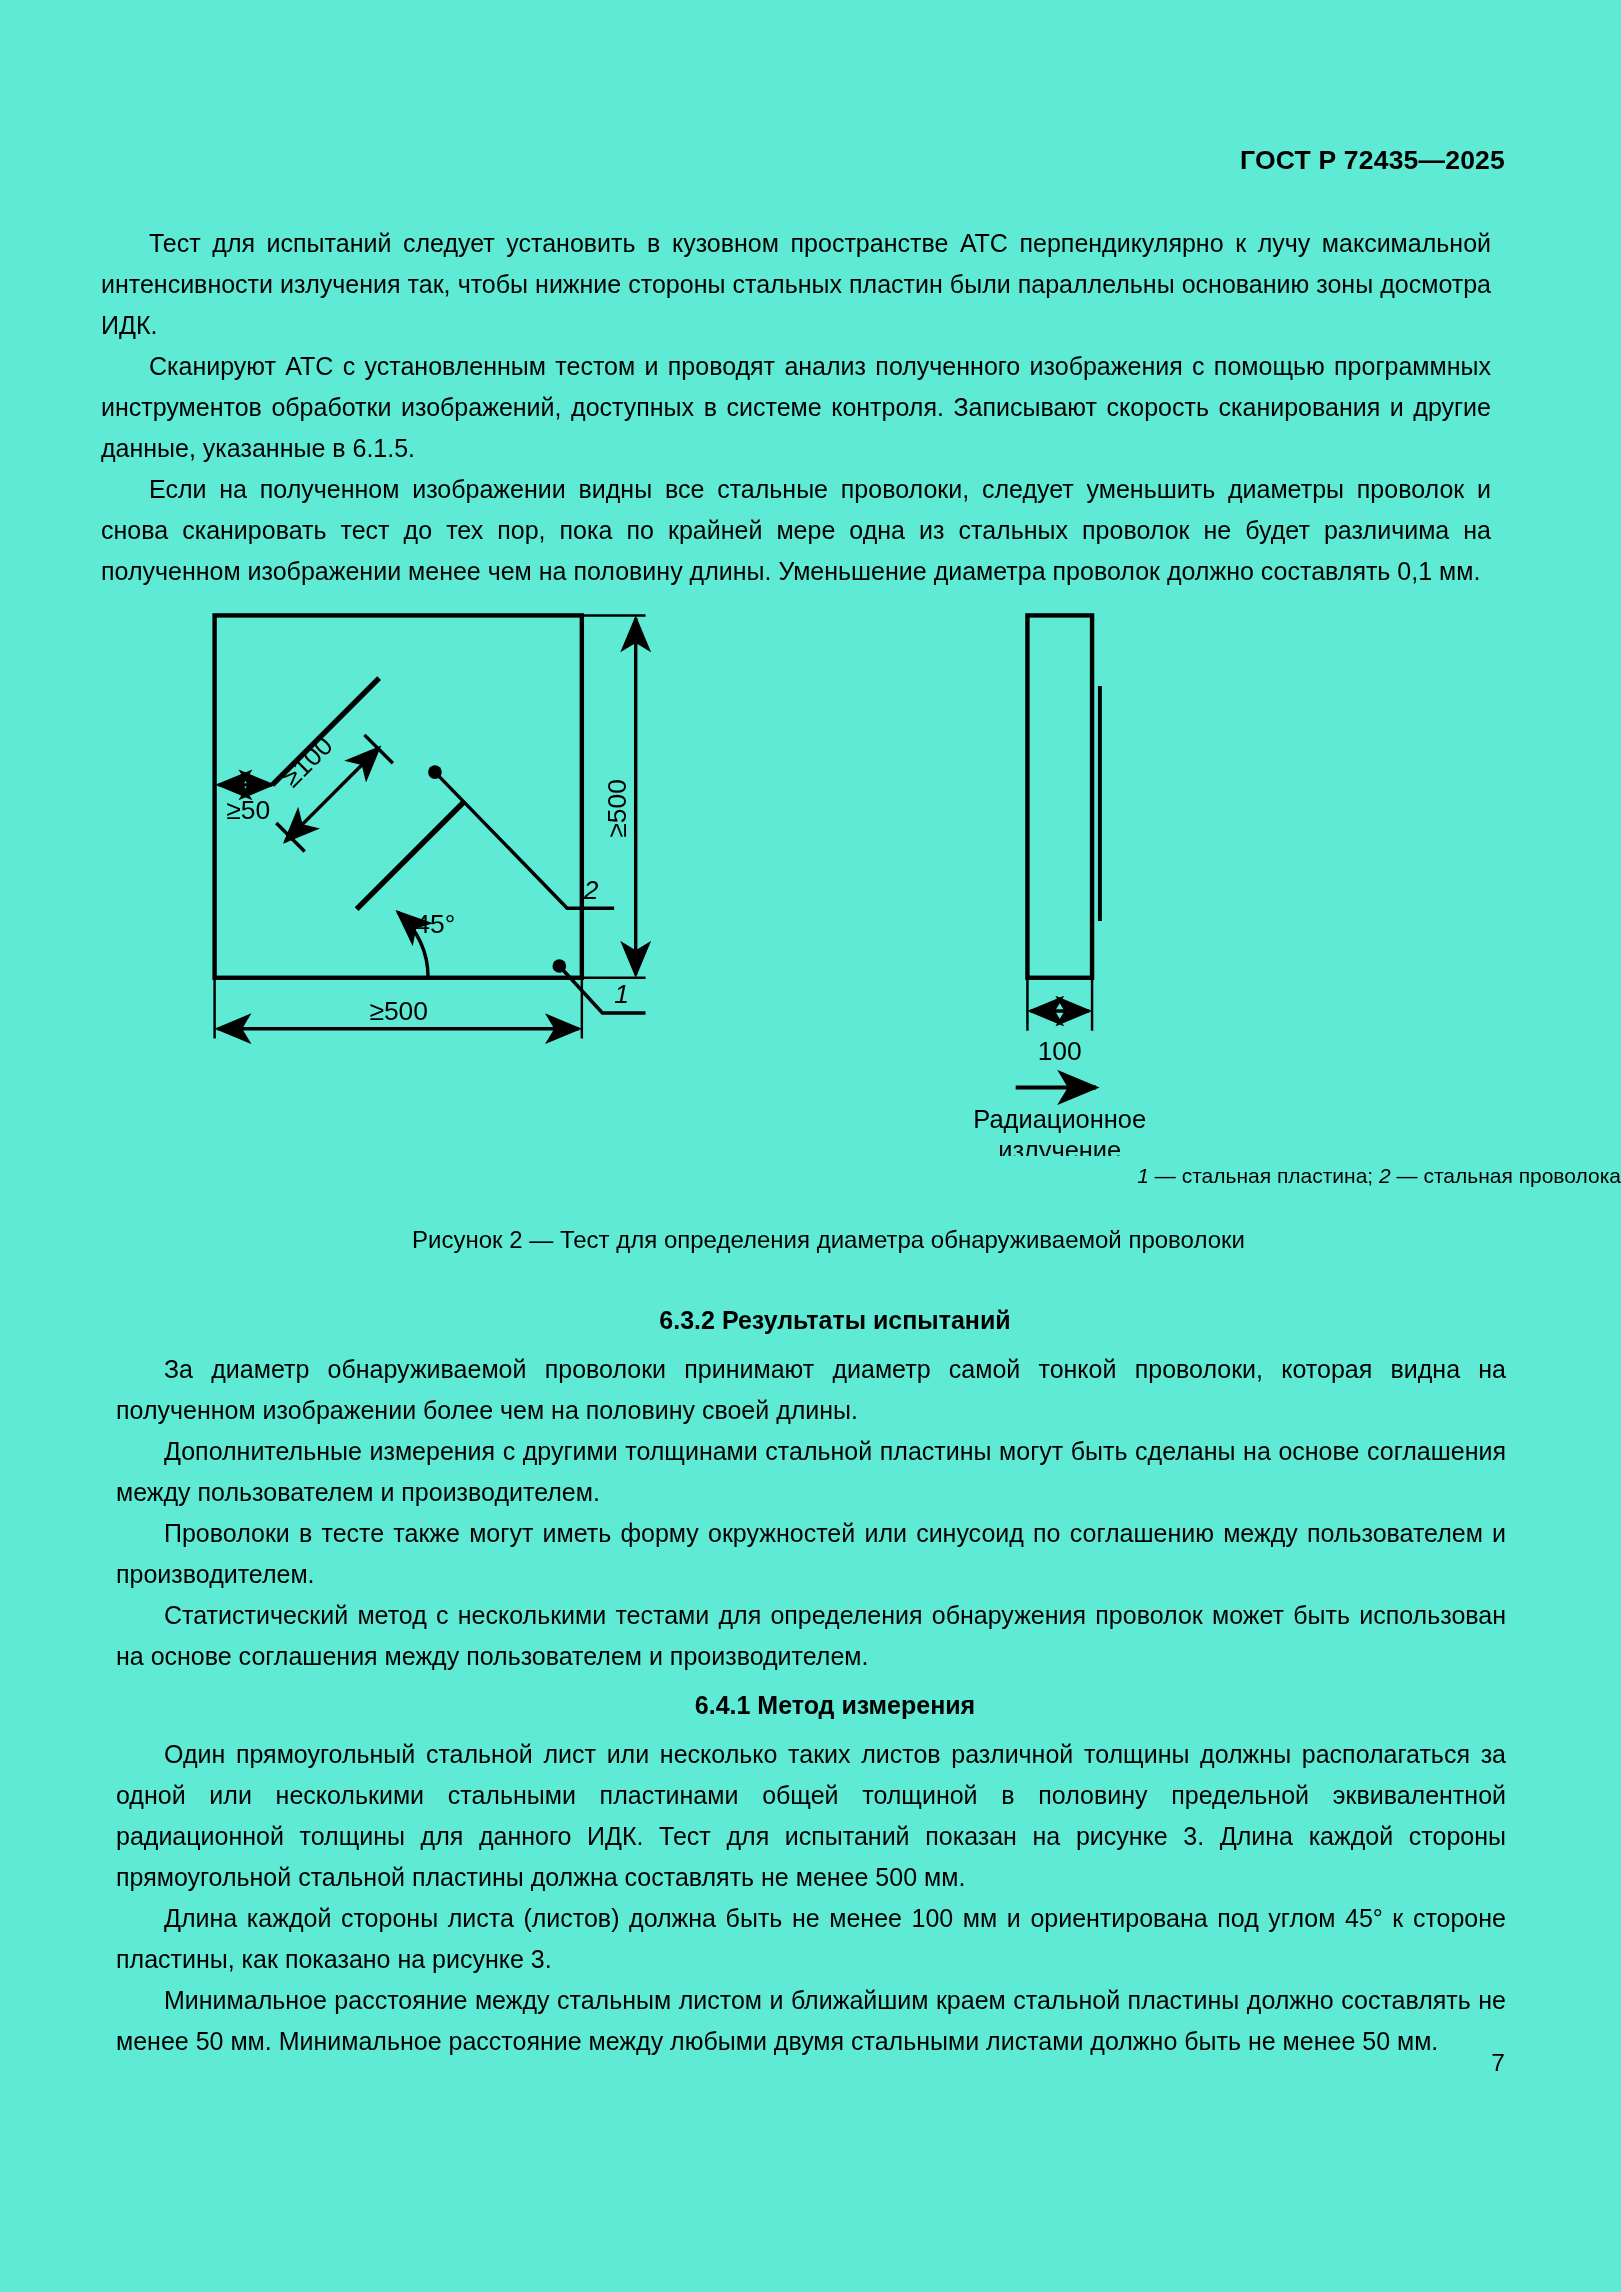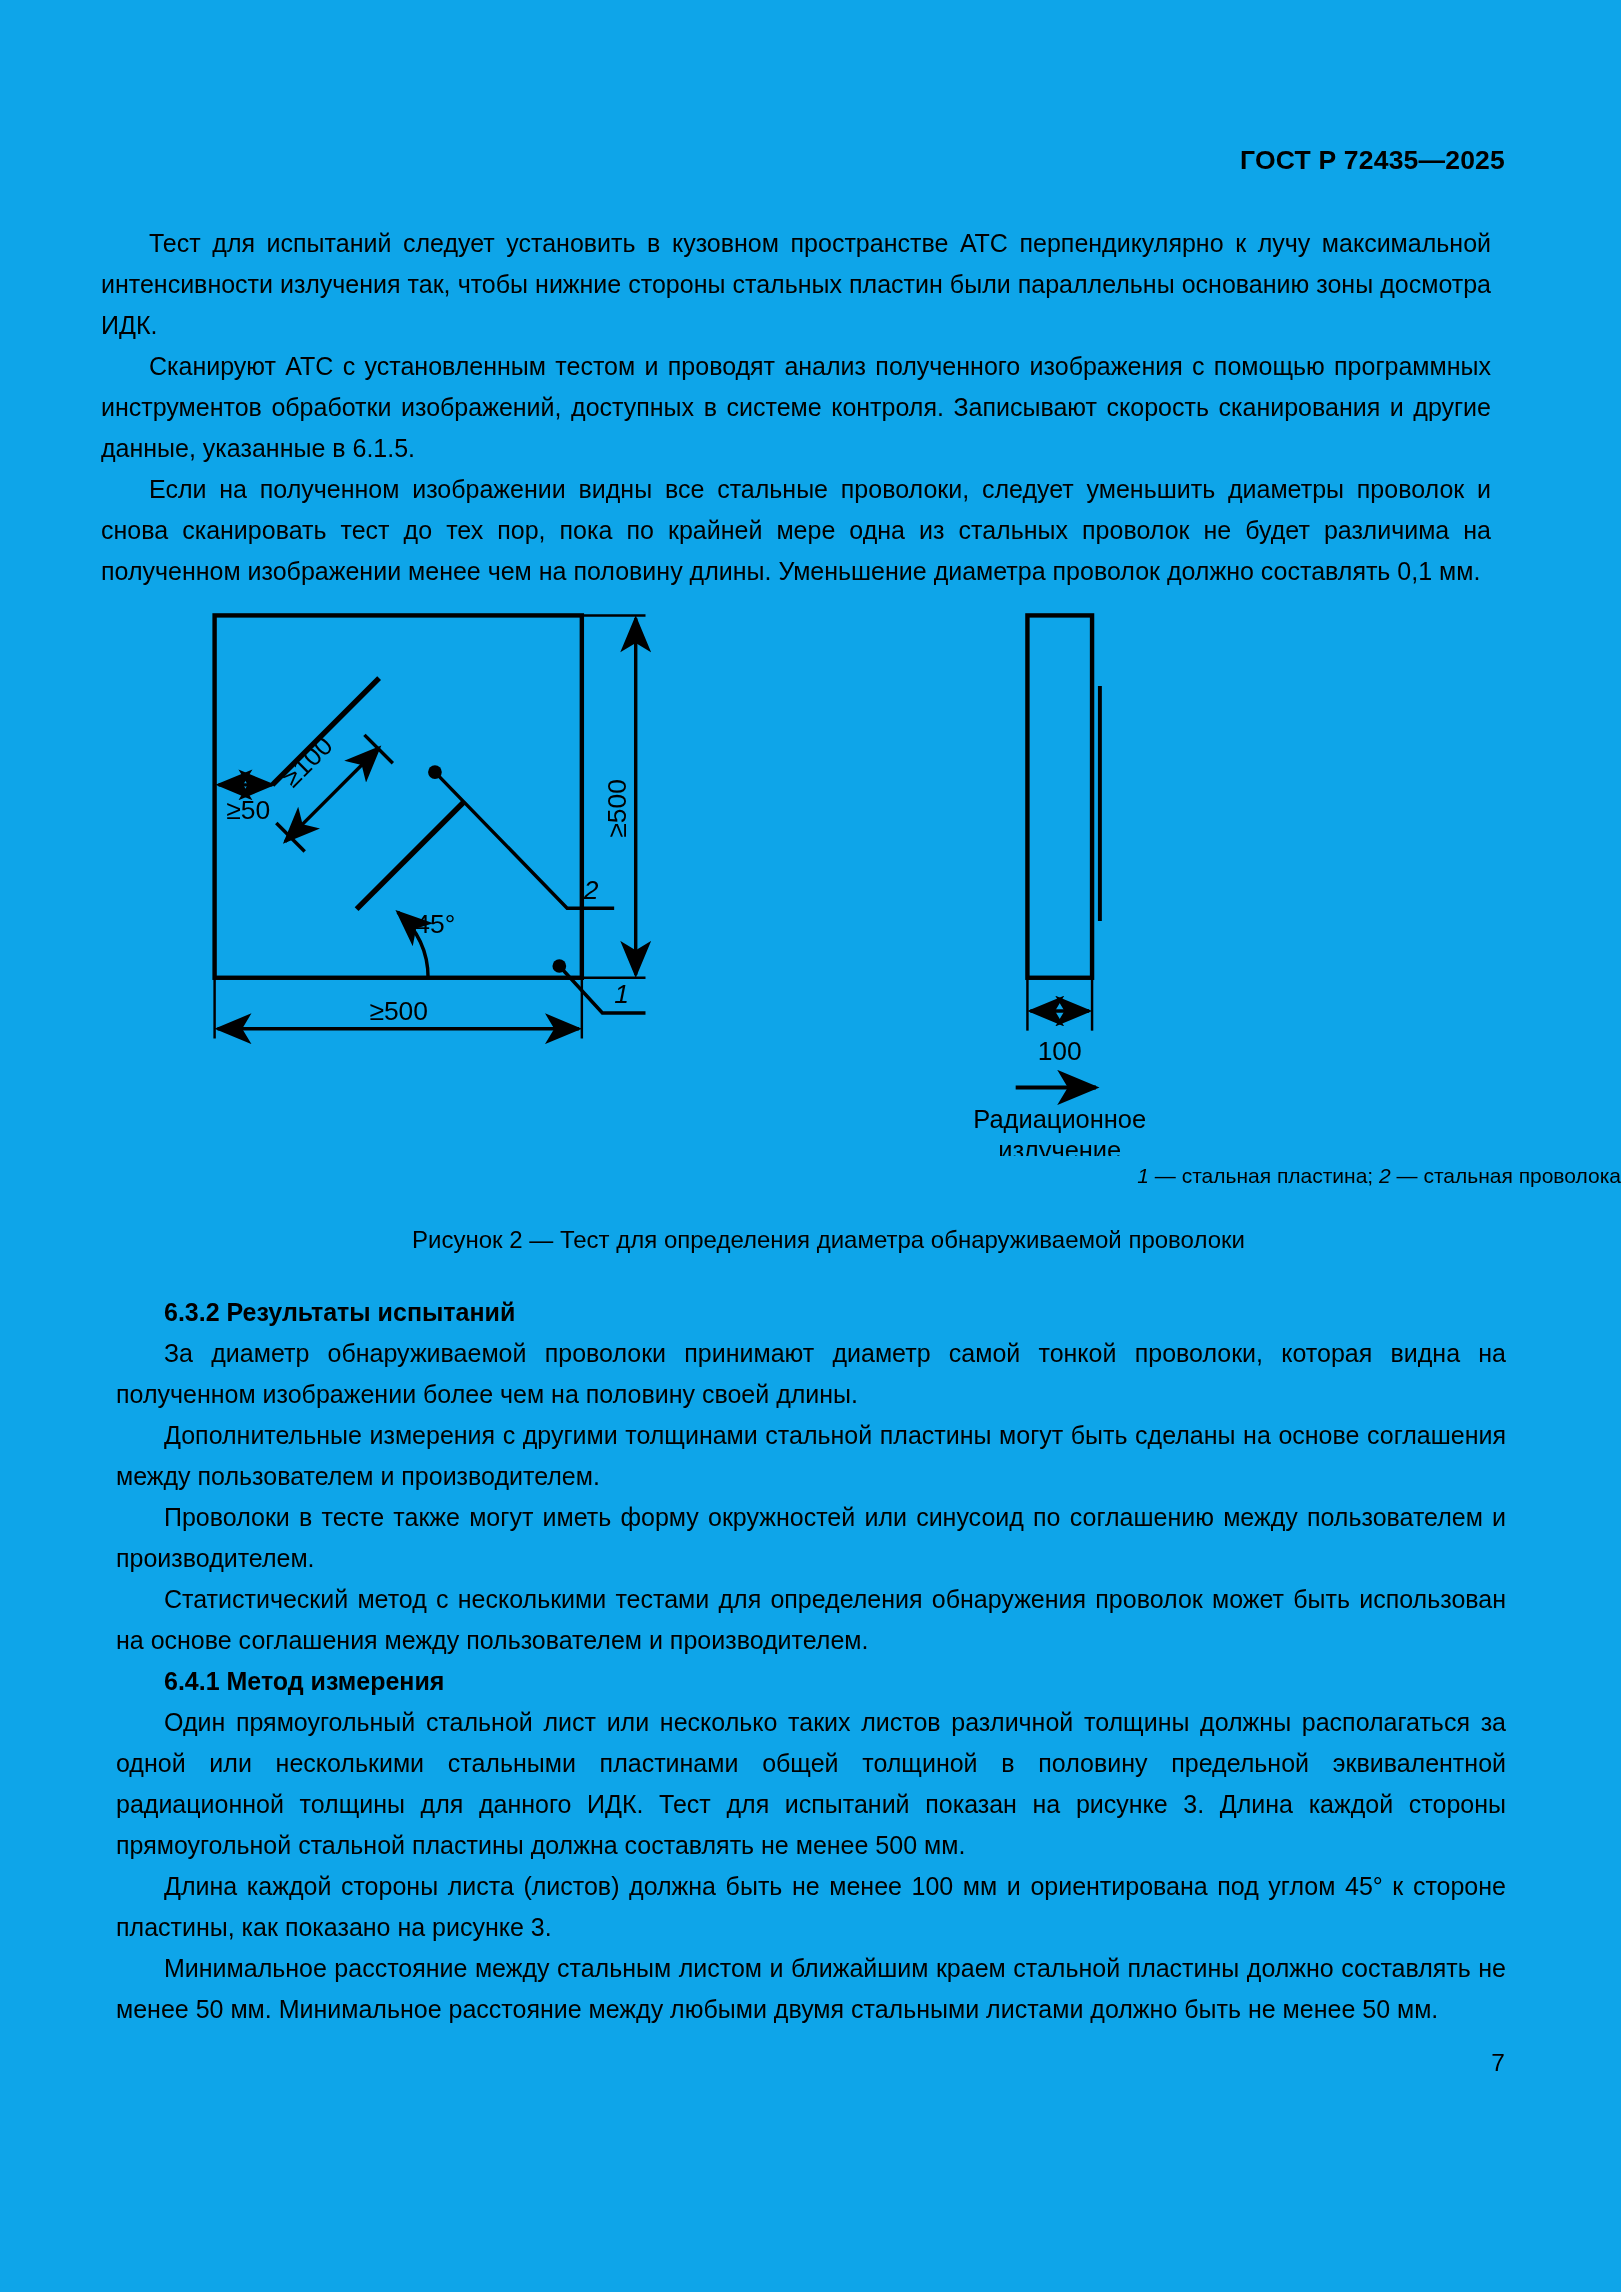--- a/index.html
+++ b/index.html
@@ -9,21 +9,21 @@
     background: #ffffff;
   }
   body {
     font-family: "Liberation Sans", sans-serif;
     color: #000000;
   }
   .page {
     position: relative;
     width: 1621px;
     height: 2293px;
-    background: #0ea5e9;
+    background: #5eead4;
     margin: 0 auto;
     overflow: hidden;
   }
 
   
   .page-header {
     position: absolute;
     top: 145px;
     left: 0;
     right: 116px;
@@ -42,26 +42,26 @@
   }
   p.body-par {
     margin: 0;
     font-size: 25px;
     line-height: 41px;
     text-align: justify;
     text-indent: 48px;
     hyphens: manual;
   }
   h3.sec-head {
-    margin: 0;
+    margin: 8px;
     font-size: 25px;
     line-height: 41px;
     font-weight: bold;
     text-indent: 48px;
-    text-align: left;
+    text-align: center;
   }
   .gap-before-head { margin-top: 16.7px; }
 
   
   .figure {
     position: absolute;
     top: 588px;
     left: 116px;
     width: 1390px;
     height: 568px;

